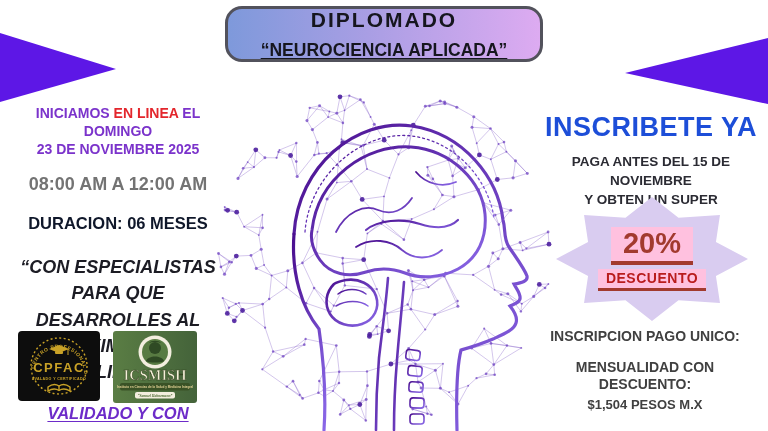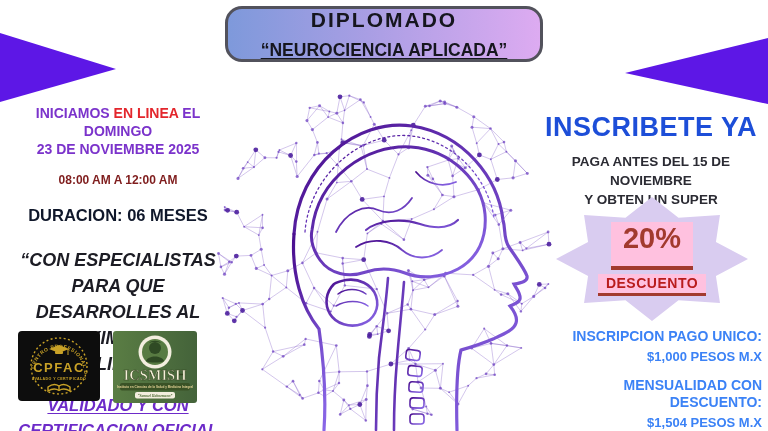--- a/index.html
+++ b/index.html
@@ -22,46 +22,46 @@
   .banner .l2{font-size:17.5px;font-weight:800;color:#16161e;text-decoration:underline;
               text-underline-offset:2px;}
 
   
   .brainwrap{position:absolute;left:206px;top:82px;width:356px;height:349px;}
 
   
   .leftcol{position:absolute;left:0;top:104px;width:236px;text-align:center;line-height:1.3;}
   .startline{font-size:14px;font-weight:800;color:#7B33CB;}
   .startline .red{color:#E3262C;}
-  .schedule{margin-top:14px;font-size:12px;font-weight:800;color:#7f1d1d;}
+  .schedule{margin-top:14px;font-size:18px;font-weight:800;color:#737373;}
   .duration{margin-top:17px;font-size:16.5px;font-weight:800;color:#0f172a;}
   .quote{margin:20px auto 0;width:212px;font-size:18px;font-weight:800;font-style:italic;
          color:#1c1c24;line-height:1.45;}
   .validation{margin-top:16px;font-size:16.5px;font-weight:800;font-style:italic;color:#6D2BC9;
               text-decoration:underline;text-underline-offset:2px;line-height:1.5;}
 
   
   .logos{position:absolute;left:18px;top:331px;display:flex;gap:13px;align-items:flex-start;}
 
   
   .rightcol{position:absolute;left:534px;top:112px;width:234px;text-align:center;}
   .cta{font-size:27px;font-weight:800;letter-spacing:.5px;color:#1d4ed8;}
   .deadline{margin-top:10px;font-size:13.5px;font-weight:600;color:#2b2b33;line-height:1.4;}
 
   .star{position:absolute;left:556px;top:197px;width:192px;height:124px;background:#D9CCF0;
         clip-path:polygon(50% 0%,63.8% 16.7%,85.4% 14.6%,83.3% 36.2%,100% 50%,83.3% 63.8%,
                           85.4% 85.4%,63.8% 83.3%,50% 100%,36.2% 83.3%,14.6% 85.4%,16.7% 63.8%,
                           0% 50%,16.7% 36.2%,14.6% 14.6%,36.2% 16.7%);
         display:flex;flex-direction:column;align-items:center;justify-content:center;gap:4px;}
   .pct{display:inline-block;font-size:29px;font-weight:800;color:#A23A2E;background:#FFC1DF;
-       padding:1px 12px 12px;border-bottom:4px solid #A23A2E;line-height:1.1;}
+       padding:1px 12px 2px;border-bottom:4px solid #A23A2E;line-height:1.1;}
   .desc{display:inline-block;font-size:14px;font-weight:800;color:#b91c1c;background:#FFC1DF;
         padding:1px 8px 2px;border-bottom:3px solid #A23A2E;letter-spacing:.5px;line-height:1.15;}
 
-  .prices{position:absolute;left:528px;top:328px;width:234px;text-align:right;color:#3b82f6;}
+  .prices{position:absolute;left:528px;top:328px;width:234px;text-align:center;color:#404040;}
   .p-label{font-size:14px;font-weight:800;line-height:1.25;}
   .p-value{font-size:13px;font-weight:800;margin-top:3px;}
   .p-gap{height:13px;}
 </style>
 </head>
 <body>
 
 <div class="poster">
 
   <div class="tri-left"></div>
@@ -811,19 +811,18 @@
     </div>
   </div>
 
   <div class="star">
     <span class="pct">20%</span>
     <span class="desc">DESCUENTO</span>
   </div>
 
   <div class="prices">
     <div class="p-label">INSCRIPCION PAGO UNICO:</div>
-    <div class="p-value">$1,000 PESOS M.X</div>
     <div class="p-gap"></div>
     <div class="p-label">MENSUALIDAD CON DESCUENTO:</div>
     <div class="p-value">$1,504 PESOS M.X</div>
   </div>
 
 </div>
 
 </body></html>

